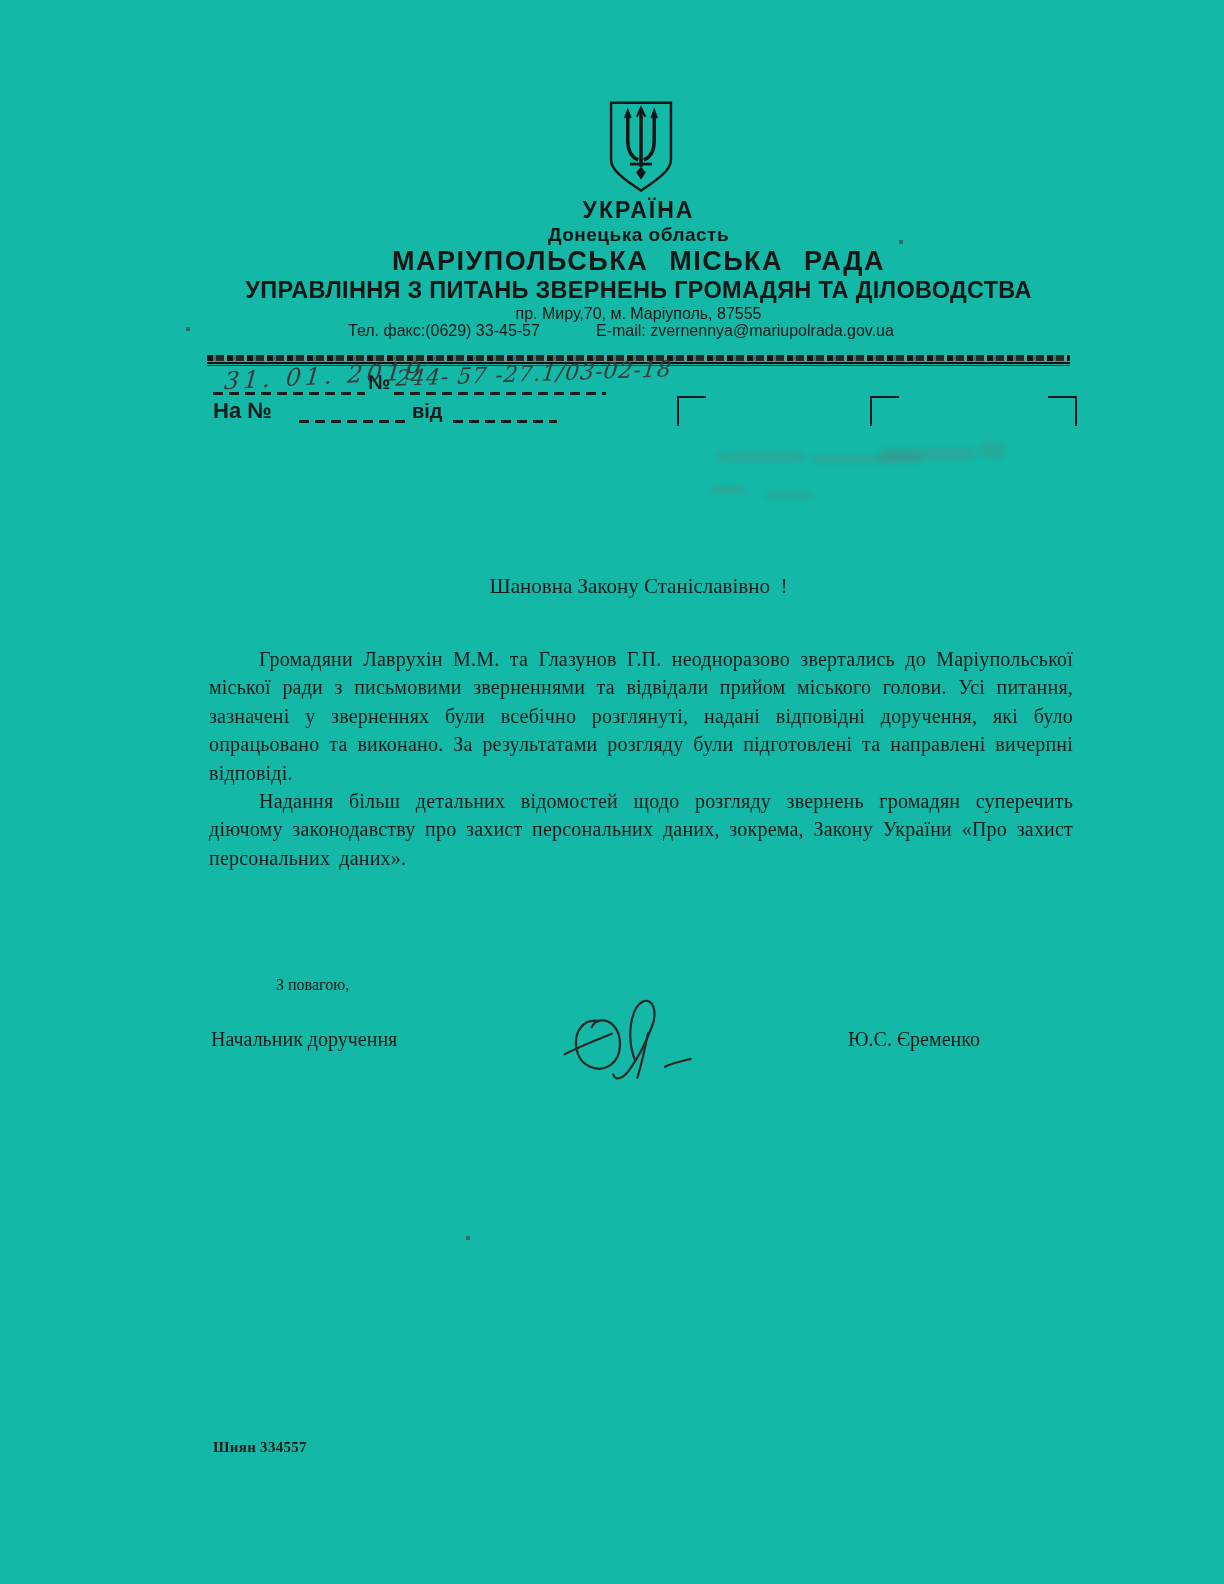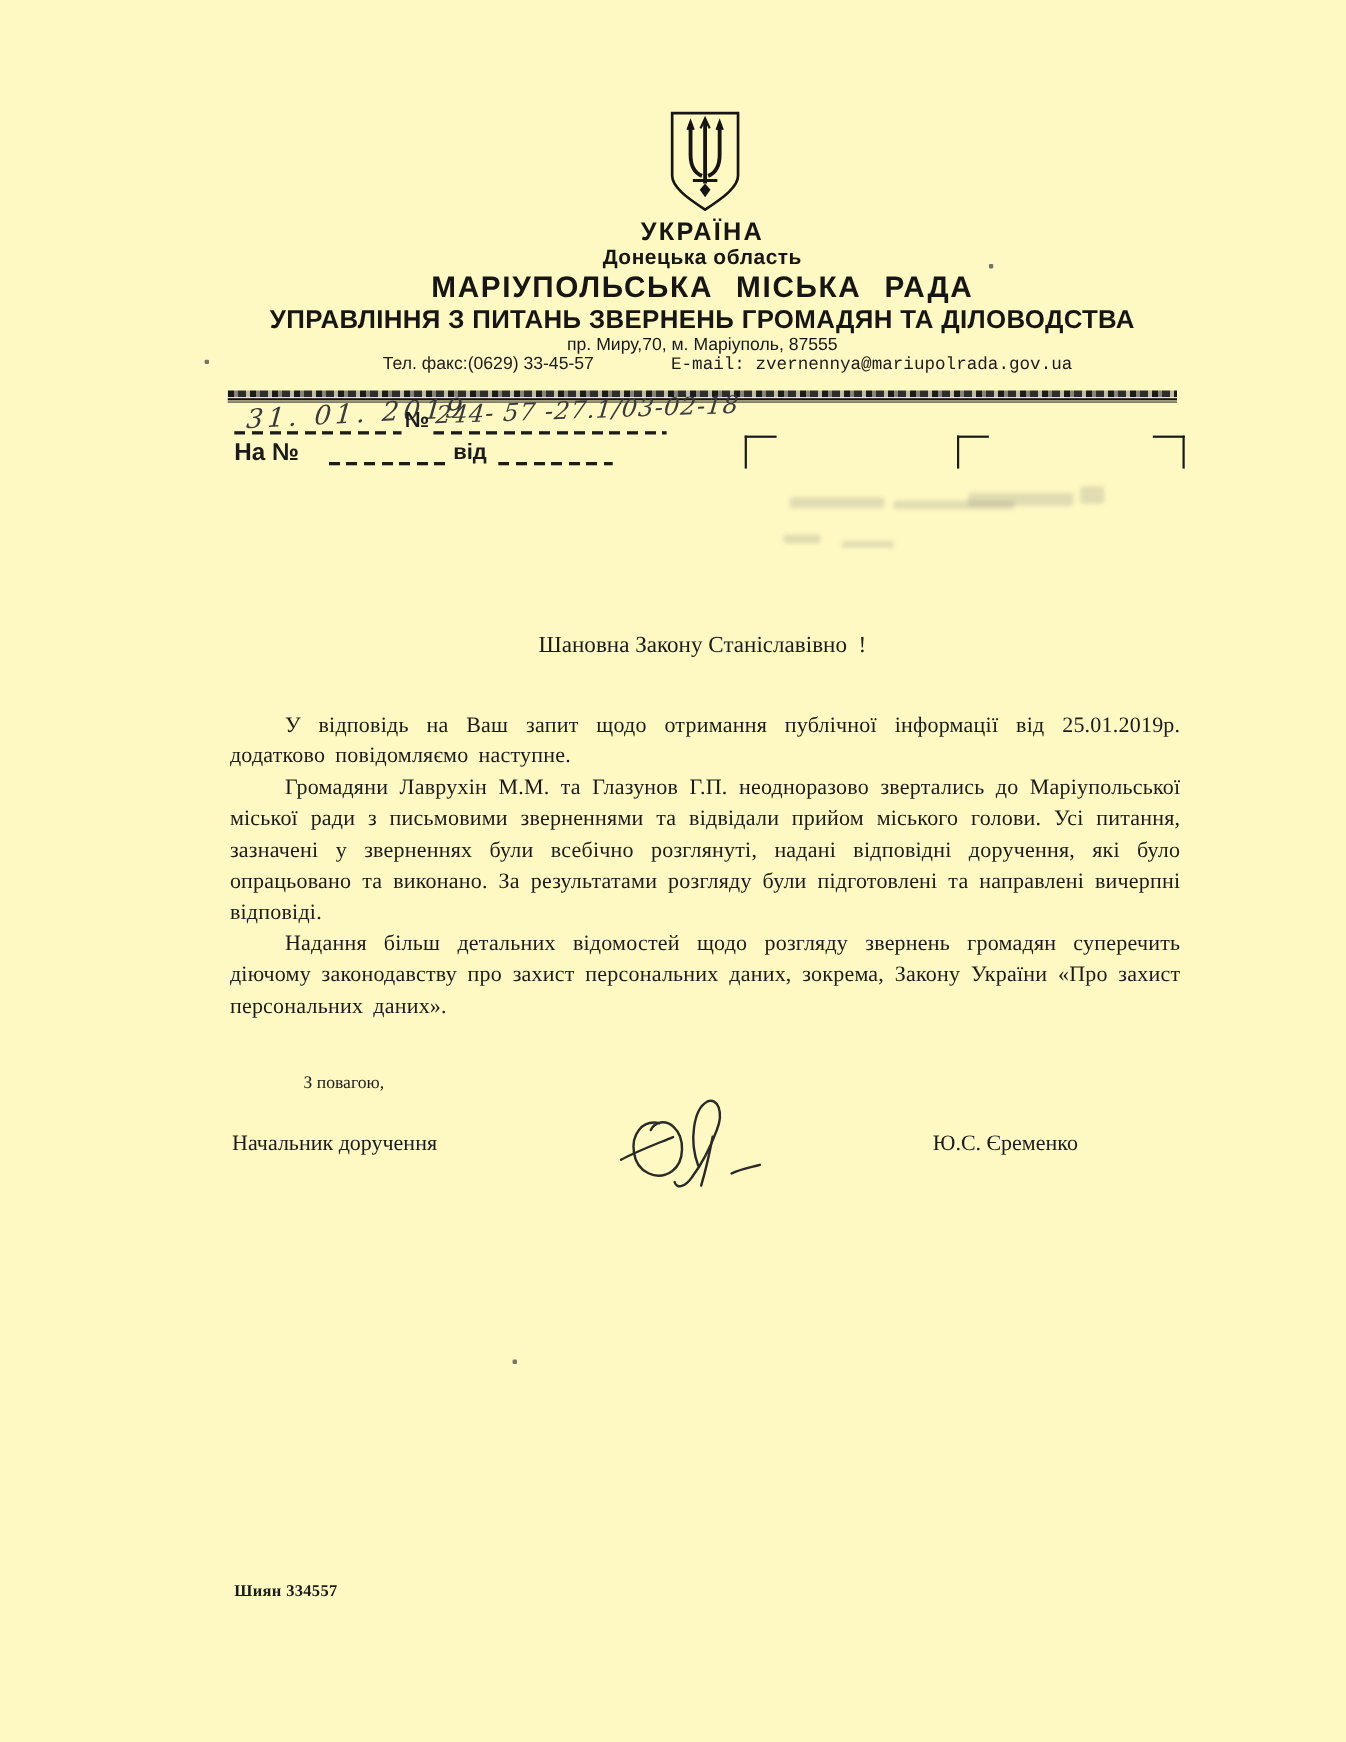--- a/index.html
+++ b/index.html
@@ -1,35 +1,35 @@
 <!DOCTYPE html>
 <html lang="uk"><head>
 <meta charset="utf-8">
 <style>
   html, body { margin: 0; padding: 0; background: #fff; }
   .page {
     position: relative;
     width: 1224px;
     height: 1584px;
-    background: #fef9c3;
+    background: #14b8a6;
     overflow: hidden;
     font-family: "Liberation Serif", serif;
     color: #1b1b1b;
   }
   .abs { position: absolute; }
 
   
   .hdr { left: 207px; width: 863px; text-align: center; font-family: "Liberation Sans", sans-serif; color: #161616; }
   .hdr-country    { top: 197px; font-size: 23px; font-weight: bold; letter-spacing: 2px; }
   .hdr-region     { top: 224px; font-size: 19px; font-weight: bold; letter-spacing: .5px; text-align: center; }
   .hdr-council    { top: 246px; font-size: 27px; font-weight: bold; letter-spacing: 1.5px; word-spacing: 12px; }
   .hdr-department { top: 277px; font-size: 23.5px; font-weight: bold; letter-spacing: .3px; }
   .hdr-address    { top: 305px; font-size: 16px; text-align: center; }
   .hdr-phone  { left: 348px; top: 322px; font-size: 16px; font-family: "Liberation Sans", sans-serif; }
-  .hdr-email  { left: 610px; top: 322px; font-size: 16px; font-family: Liberation Mono, monospace; }
+  .hdr-email  { left: 596px; top: 322px; font-size: 16px; font-family: Liberation Sans, sans-serif; }
 
   
   .rule { left: 207px; top: 355px; width: 863px; }
   .rule .speckle {
     height: 6px;
     background: repeating-linear-gradient(90deg,
       rgba(15,15,15,.95) 0 6px, rgba(95,95,95,.75) 6px 9px,
       rgba(35,35,35,.95) 9px 17px, rgba(140,140,140,.55) 17px 20px);
   }
   .rule .solid1 { margin-top: 1px; height: 2px; background: #111; }
@@ -144,21 +144,20 @@
   <div class="abs smudge" style="left:712px; top:486px; width:34px;  height:8px;"></div>
   <div class="abs smudge" style="left:765px; top:492px; width:48px;  height:6px;"></div>
 
   <div class="abs speck" style="left:186px; top:327px;"></div>
   <div class="abs speck" style="left:899px; top:240px;"></div>
   <div class="abs speck" style="left:466px; top:1236px;"></div>
 
   <div class="abs salutation">Шановна Закону Станіславівно  !</div>
 
   <div class="abs body-text">
-    <p>У відповідь на Ваш запит щодо отримання публічної інформації від 25.01.2019р. додатково повідомляємо наступне.</p>
     <p>Громадяни Лаврухін М.М. та Глазунов Г.П. неодноразово звертались до Маріупольської міської ради з письмовими зверненнями та відвідали прийом міського голови. Усі питання, зазначені у зверненнях були всебічно розглянуті, надані відповідні доручення, які було опрацьовано та виконано. За результатами розгляду були підготовлені та направлені вичерпні відповіді.</p>
     <p>Надання більш детальних відомостей щодо розгляду звернень громадян суперечить діючому законодавству про захист персональних даних, зокрема, Закону України «Про захист персональних даних».</p>
   </div>
 
   <div class="abs closing">З повагою,</div>
   <div class="abs signer-title">Начальник доручення</div>
 
   <svg class="abs signature-svg" width="150" height="95" viewBox="0 0 150 95" aria-hidden="true" style="transform: rotate(-2deg);">
     <g fill="none" stroke="#2a2a2a" stroke-width="2.2" stroke-linecap="round">
       <path d="M8,62 C22,55 40,49 56,43"></path>

